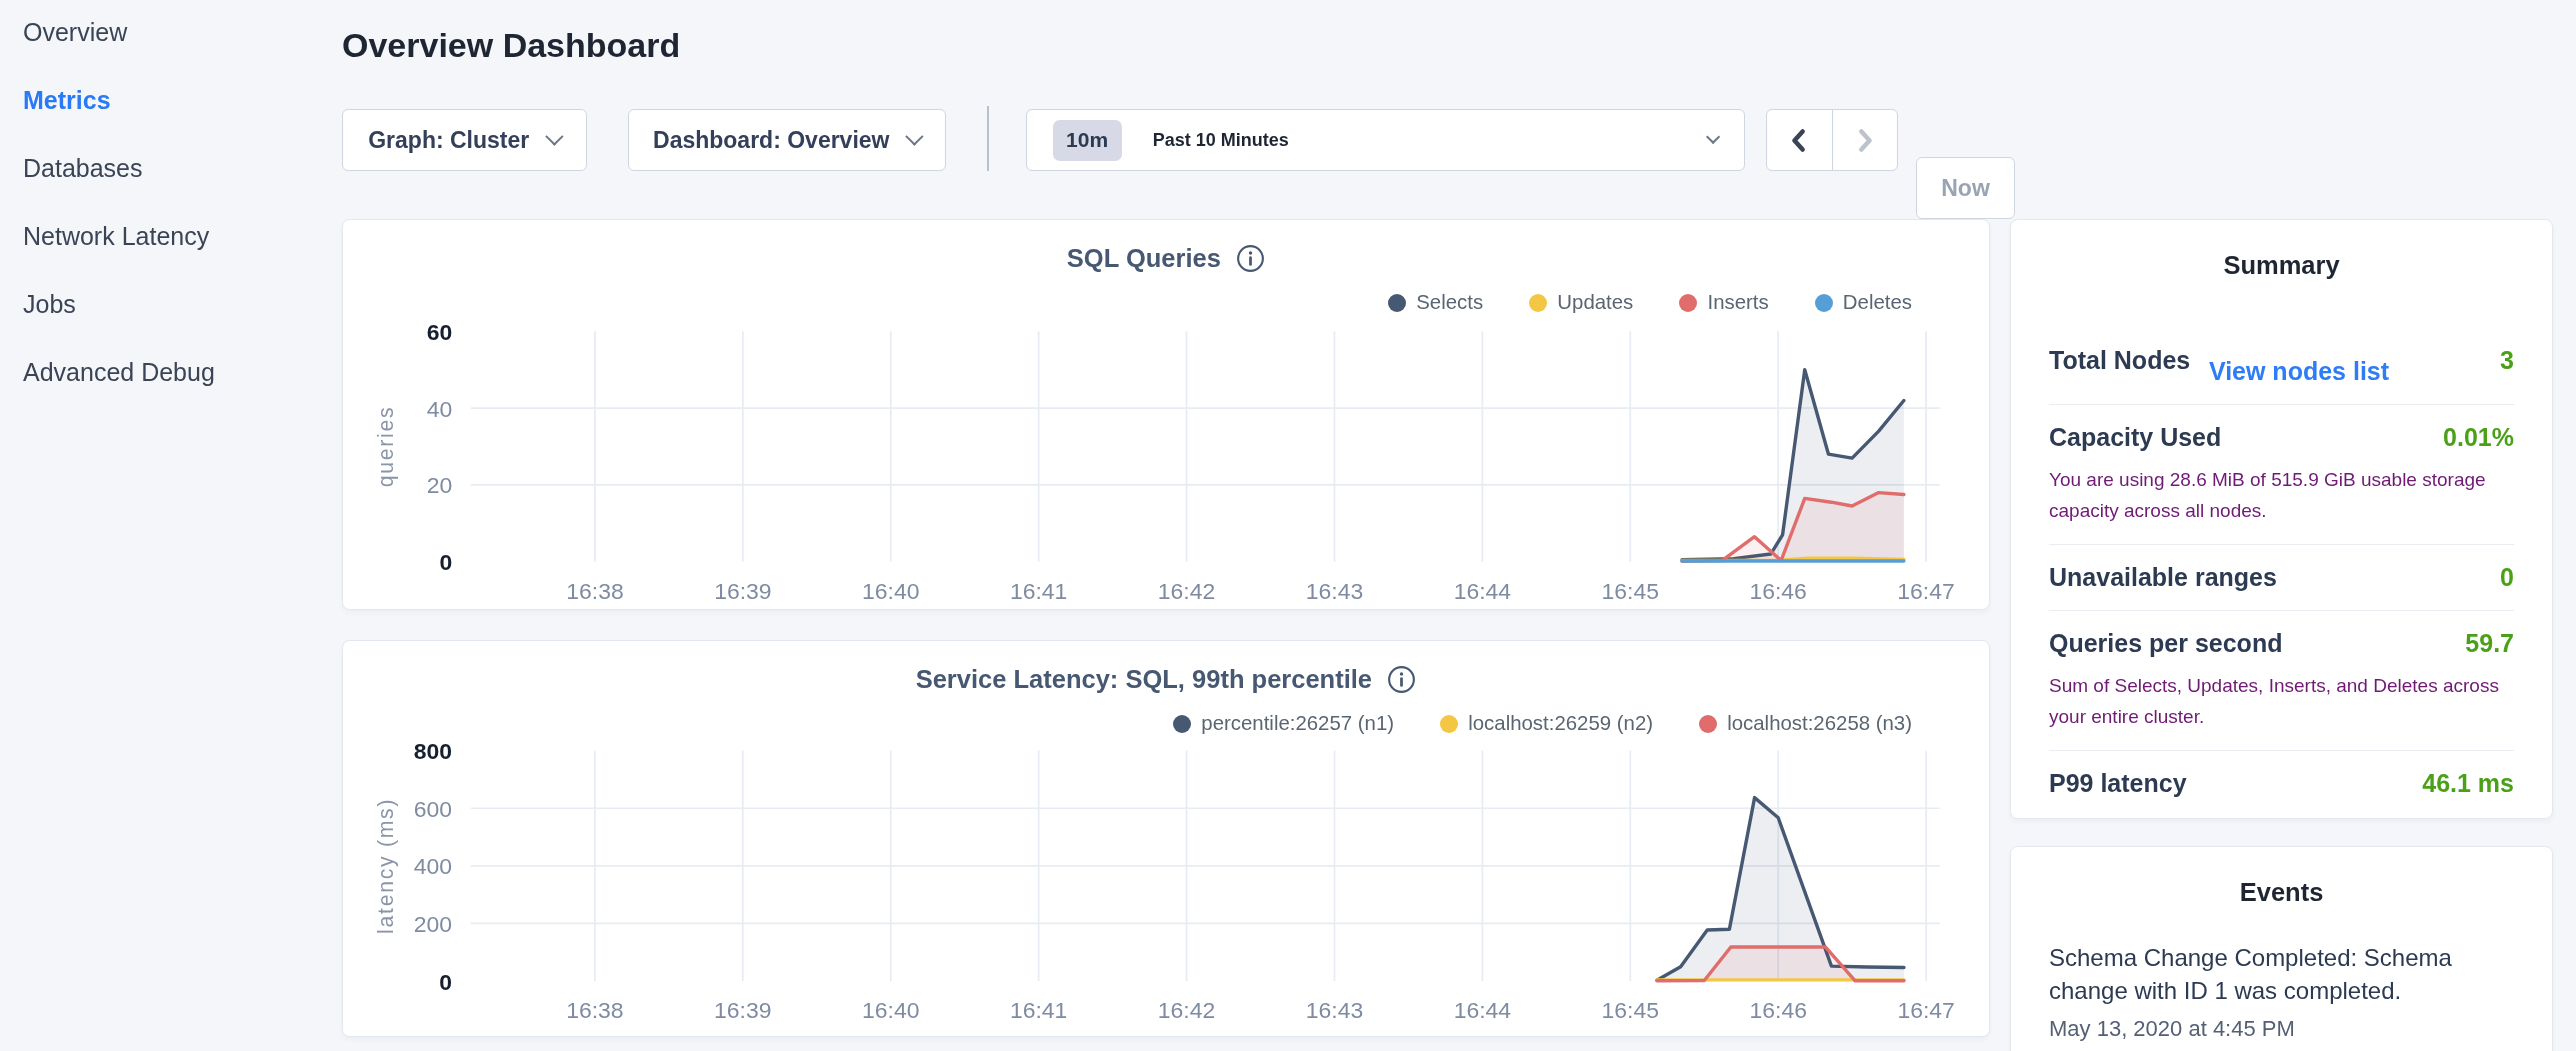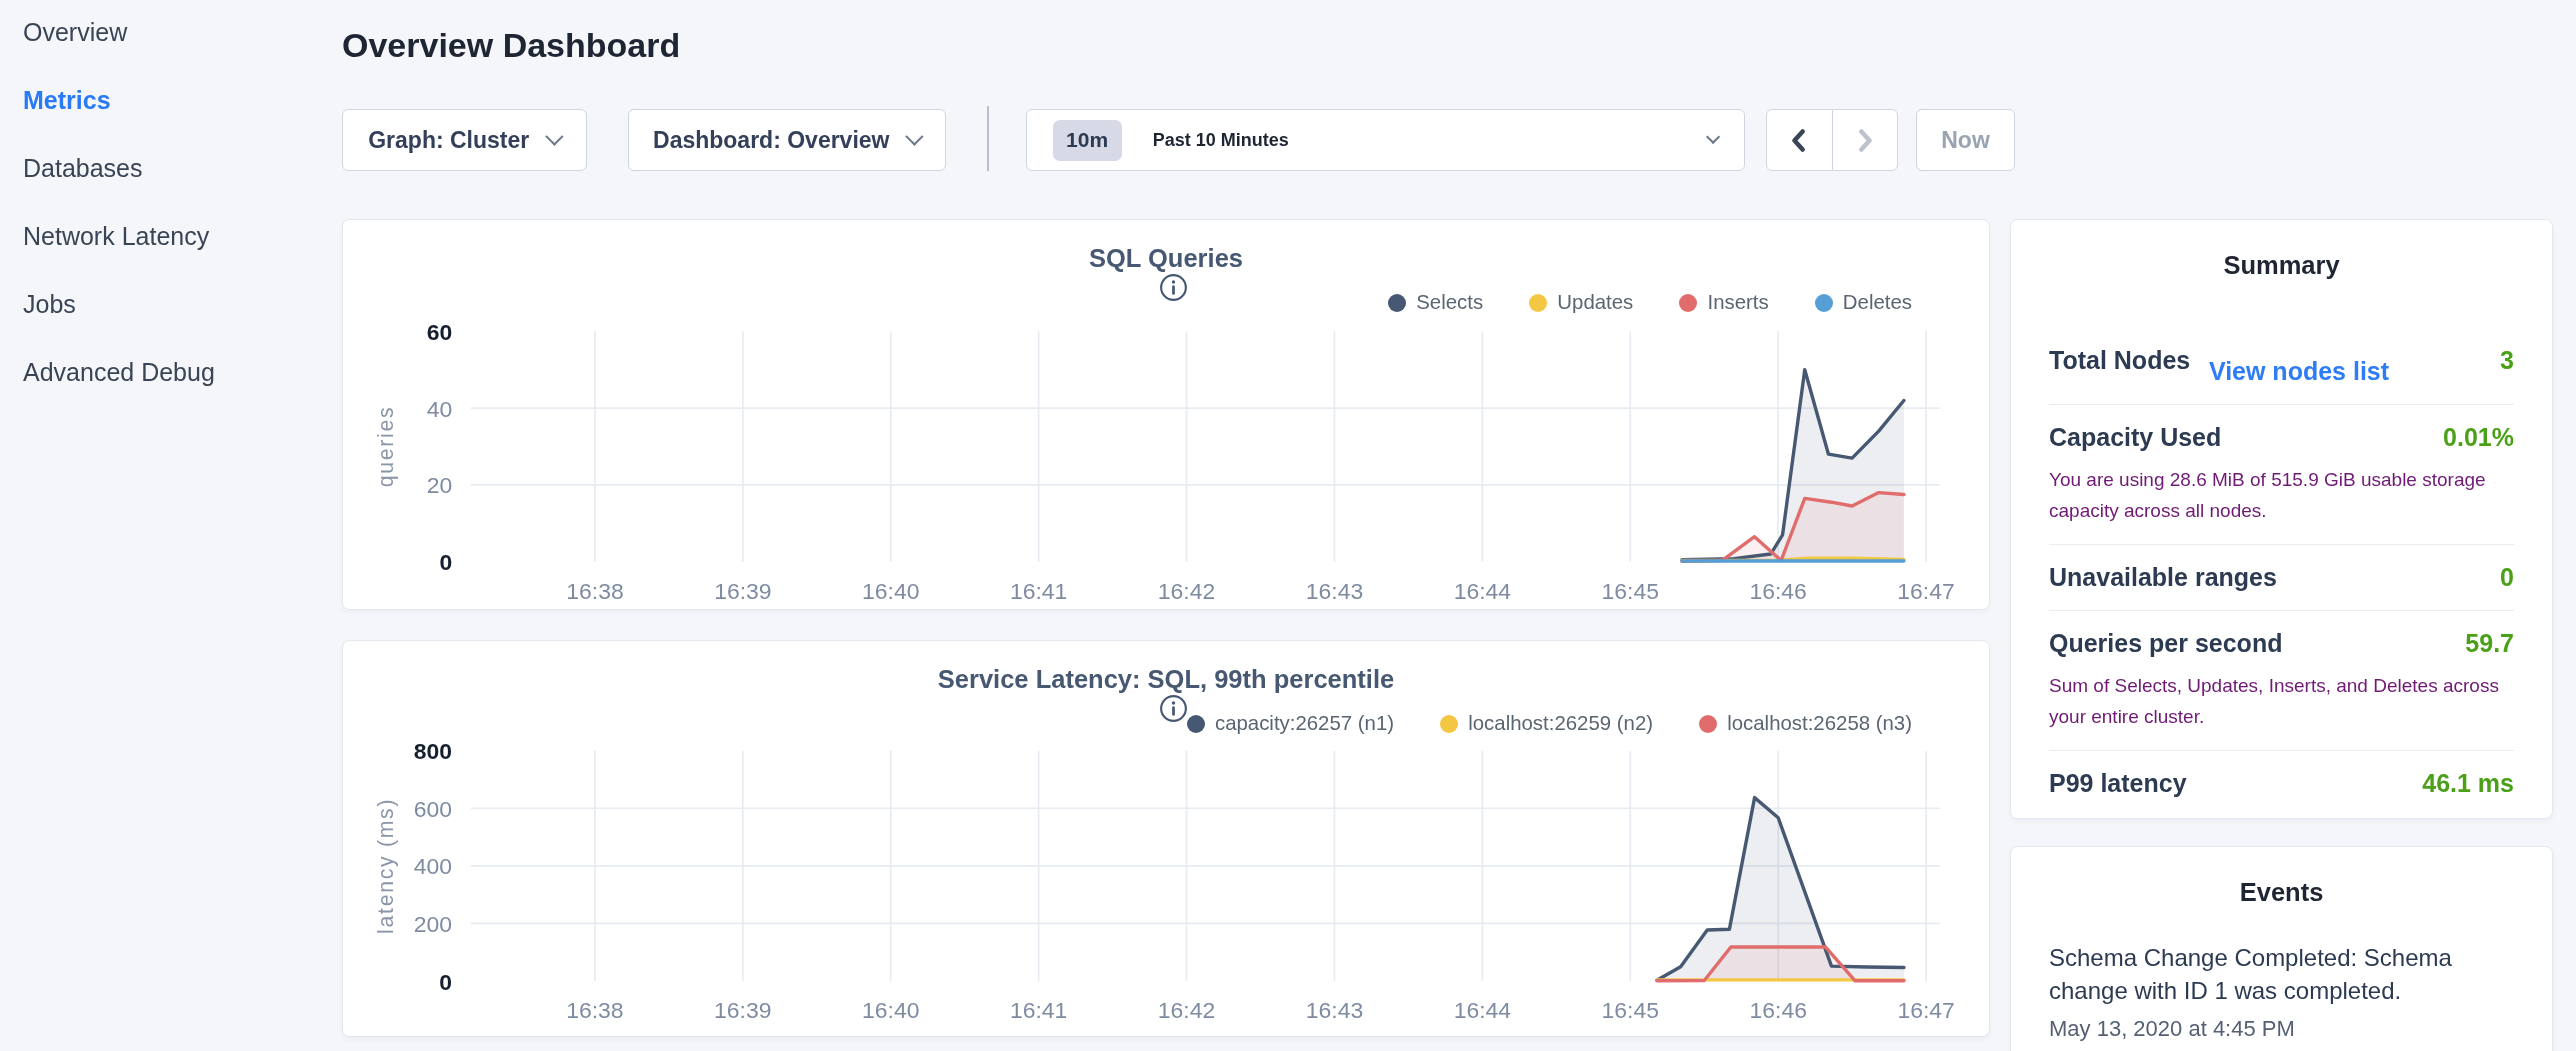--- a/index.html
+++ b/index.html
@@ -26,32 +26,32 @@
   .dd-dash  { left:628px; width:318px; }
   .vdivider { position:absolute; left:987px; top:106px; width:1.7px; height:65px; background:#b9c0cd; }
   .timebox { left:1026px; width:719px; justify-content:flex-start; padding:0 25.5px; }
   .time-badge { background:#d7dae6; border-radius:6.8px; padding:8.5px 13.6px; font-size:21px; font-weight:bold; color:#2c3a52; }
   .time-label { margin-left:31px; font-size:18px; font-weight:bold; color:#1f2633; flex:1; }
   .timebox .chev { width:10.2px; height:10.2px; margin-top:-5.1px; }
   .arrows { position:absolute; left:1766px; top:109px; width:132px; height:62px; background:#fff;
             border:1.7px solid #cfd6e0; border-radius:6px; display:flex; }
   .arrow-btn { flex:1; display:flex; align-items:center; justify-content:center; cursor:pointer; }
   .arrow-btn + .arrow-btn { border-left:1.7px solid #cfd6e0; }
-  .now-btn { left:1916px; width:99px; }
+  .now-btn { left:1916px; width:99px;margin-top:48px; }
   .now-btn .ctl-label { color:#9aa3b2; }
 
   
   .card { position:absolute; background:#fff; border:1.7px solid #e3e8ef; border-radius:7.7px;
           box-shadow:0 2.6px 5.1px rgba(40,50,70,0.04); }
   .card-chart1 { left:342px; top:219px; width:1648px; height:391px; }
   .card-chart2 { left:342px; top:640px; width:1648px; height:397px; }
   .card-summary { left:2010px; top:219px; width:543px; height:600px; }
   .card-events  { left:2010px; top:846px; width:543px; height:230px; }
 
-  .chart-title-row { position:absolute; left:0; right:0; top:24px; display:flex; align-items:center; justify-content:center;flex-direction:column; }
+  .chart-title-row { position:absolute; left:0; right:0; top:24px; display:flex; align-items:center; justify-content:center; }
   .chart-title { font-size:25.5px; font-weight:bold; color:#475872; }
   .info-icon { margin-left:15.3px; cursor:pointer; display:inline-flex; }
   .legend { position:absolute; top:71px; right:77px; display:flex; align-items:center; }
   .legend-item { display:flex; align-items:center; margin-left:46px; }
   .legend-dot { width:18px; height:18px; border-radius:50%; margin-right:10.2px; }
   .legend-label { font-size:20.4px; color:#5a6572; }
   svg.plot { position:absolute; left:0; top:0; }
   .grid { stroke:#e7ebf2; stroke-width:2; }
   .xtick { fill:#7e8ba1; font-size:27px; text-anchor:middle; }
   .ytick { fill:#7e8ba1; font-size:27px; text-anchor:end; }
@@ -196,21 +196,21 @@
         <svg width="29" height="29" viewBox="0 0 34 34">
           <circle cx="17" cy="17" r="14.5" fill="none" stroke="#475872" stroke-width="2.5"></circle>
           <circle cx="17" cy="10.5" r="2" fill="#475872"></circle>
           <rect x="15.4" y="14.5" width="3.2" height="11" rx="1.6" fill="#475872"></rect>
         </svg>
       </span>
     </div>
     <div class="legend">
         <span class="legend-item">
           <span class="legend-dot" style="background: rgb(71, 88, 114);"></span>
-          <span class="legend-label">capacity:26257 (n1)</span>
+          <span class="legend-label">percentile:26257 (n1)</span>
         </span>
         <span class="legend-item">
           <span class="legend-dot" style="background: rgb(243, 199, 68);"></span>
           <span class="legend-label">localhost:26259 (n2)</span>
         </span>
         <span class="legend-item">
           <span class="legend-dot" style="background: rgb(224, 108, 108);"></span>
           <span class="legend-label">localhost:26258 (n3)</span>
         </span>
       </div>

